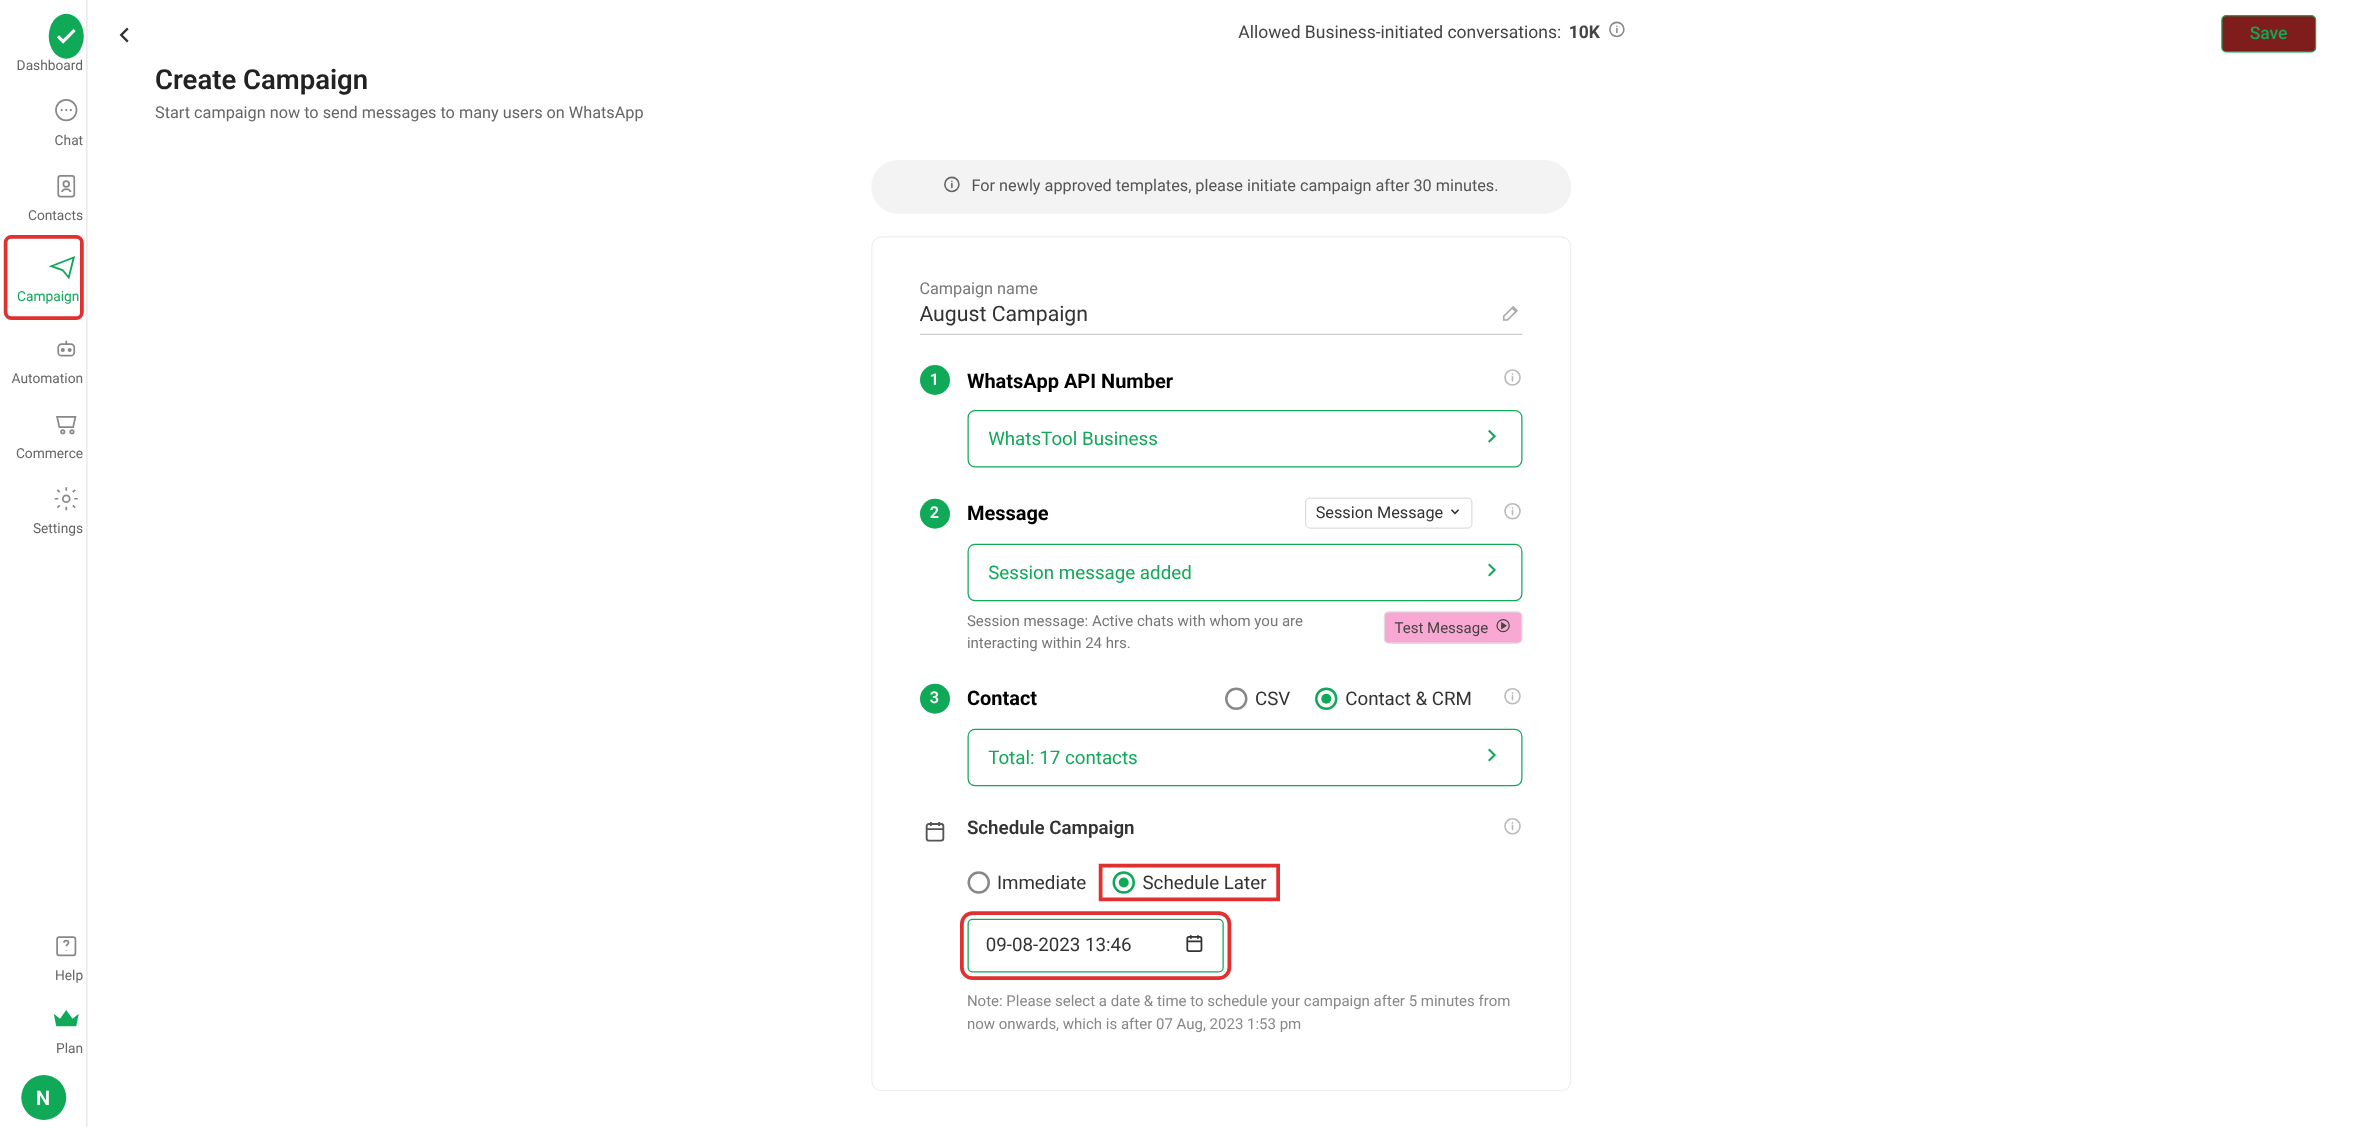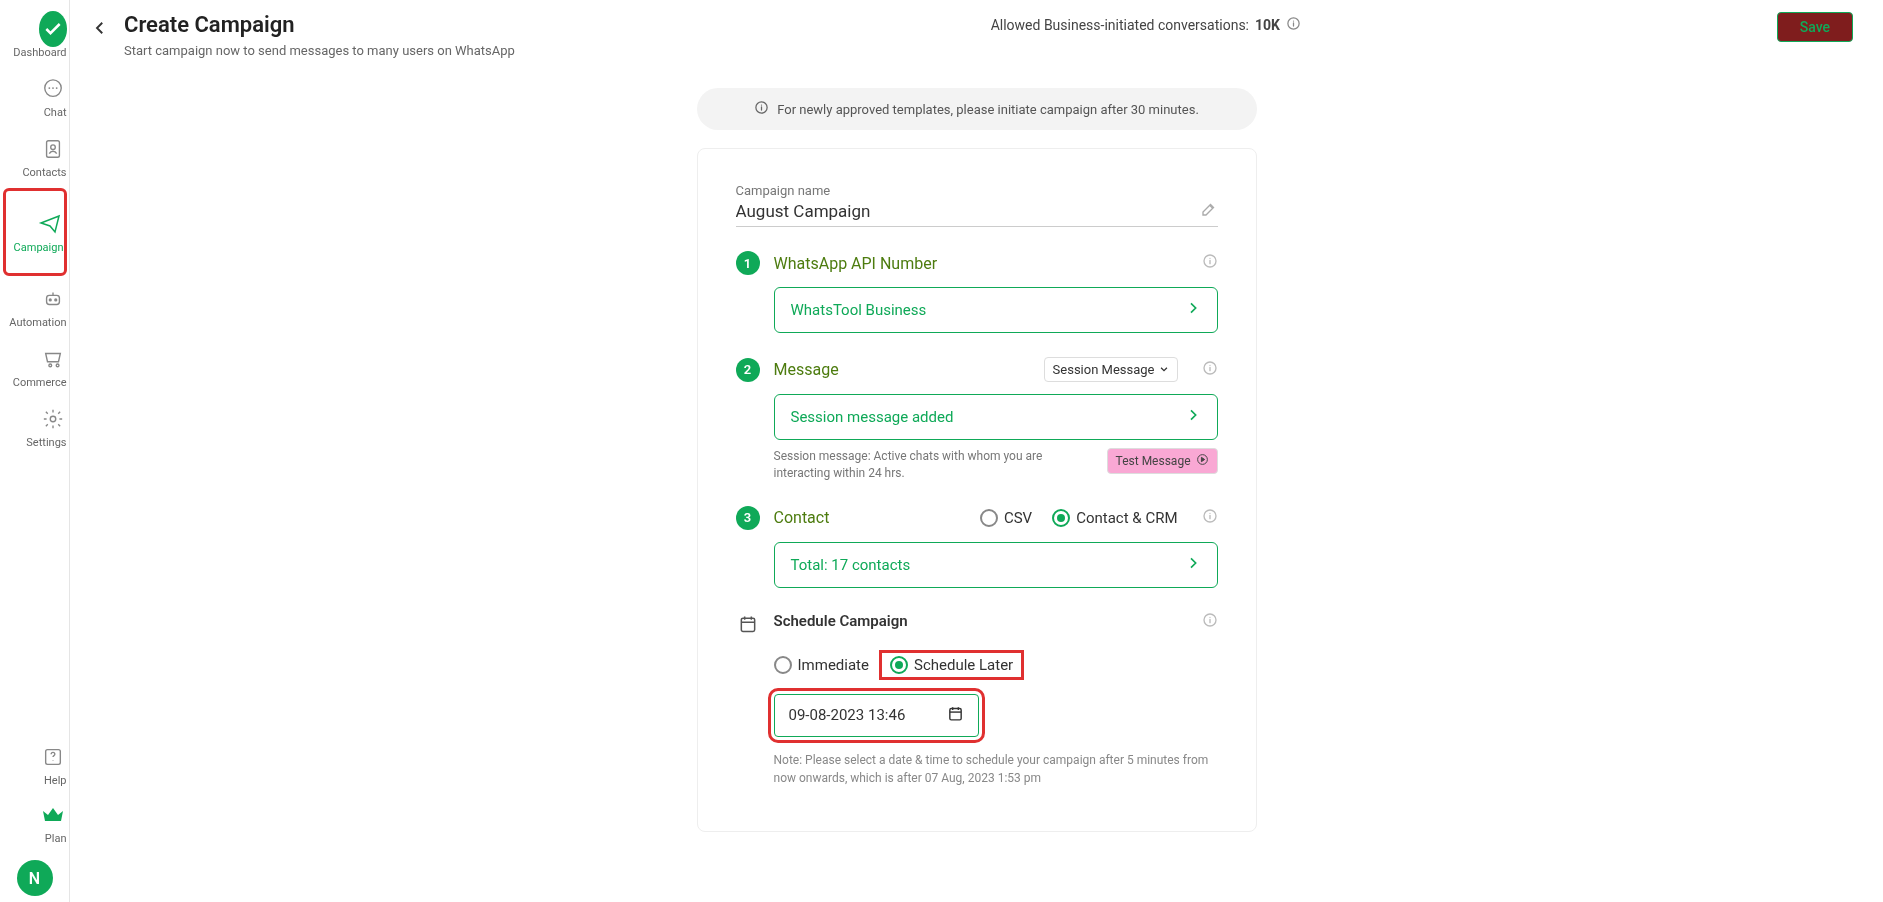--- a/index.html
+++ b/index.html
@@ -46,21 +46,21 @@
   color: #666;
   cursor: pointer;
   border-radius: 6px;
   gap: 3px;
 }
 .sidebar-item.active {
   color: #0fa958;
 }
 .sidebar-item.highlighted {
   border: 3px solid #e03030;
-  height: 88px;
+  height: 68px;
 }
 .sidebar-icon {
   display: flex;
   align-items: center;
   justify-content: center;
   width: 28px;
   height: 28px;
 }
 .logo-circle {
   width: 36px;
@@ -122,20 +122,21 @@
   margin-top: 4px;
 }
 .title-block {
   display: flex;
   flex-direction: column;
 }
 .page-title {
   font-size: 22px;
   font-weight: 600;
   color: #222;
+  margin-top: 40px;
 }
 .page-subtitle {
   font-size: 13px;
   color: #666;
   margin-top: 6px;
 }
 .header-center {
   flex: 1;
   display: flex;
   justify-content: center;
@@ -233,22 +234,22 @@
   color: #fff;
   font-size: 13px;
   font-weight: 600;
   display: flex;
   align-items: center;
   justify-content: center;
   flex-shrink: 0;
 }
 .step-title {
   font-size: 16px;
-  font-weight: 400;
-  color: #4d7c0f;
+  font-weight: 700;
+  color: #000000;
   flex: 1;
 }
 .step-info {
   color: #aaa;
   flex-shrink: 0;
 }
 .step-body {
   margin-left: 38px;
   margin-top: 12px;
 }

